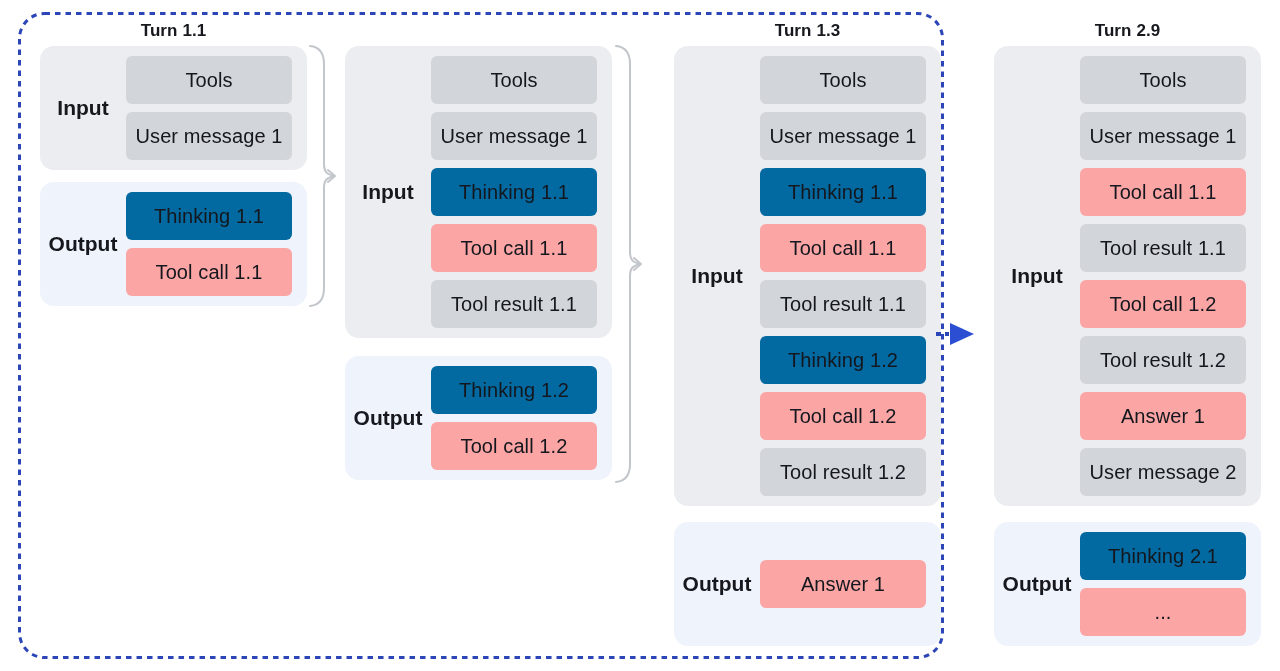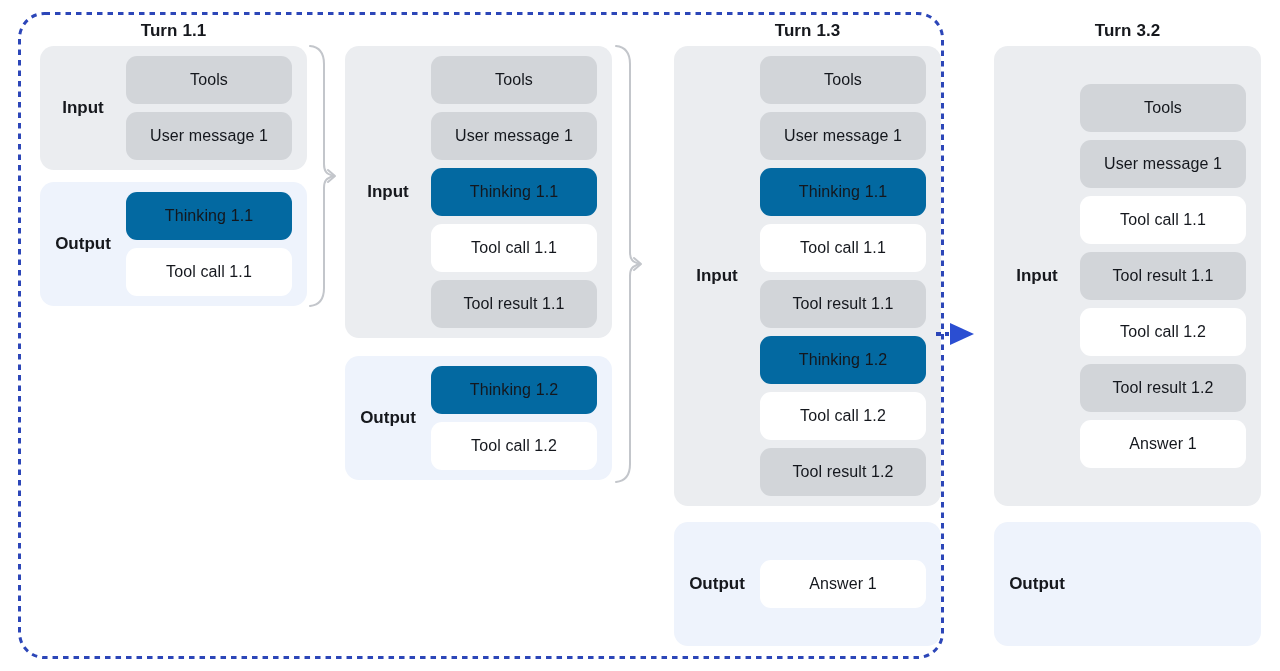--- a/index.html
+++ b/index.html
@@ -55,46 +55,46 @@
   .c1 .panel-input  { top: 46px;  height: 124px; }
   .c1 .panel-output { top: 182px; height: 124px; }
   .c2 .panel-input  { top: 46px;  height: 292px; }
   .c2 .panel-output { top: 356px; height: 124px; }
   .c3 .panel-input, .c4 .panel-input  { top: 46px;  height: 460px; }
   .c3 .panel-output, .c4 .panel-output { top: 522px; height: 124px; }
 
   .plabel {
     flex: 0 0 86px;
     text-align: center;
-    font-size: 17px;
+    font-size: 21px;
     font-weight: 600;
     color: #16181d;
   }
   .boxes {
     flex: 1;
     margin-right: 15px;
     display: flex;
     flex-direction: column;
     justify-content: center;
     gap: 8px;
   }
   .box {
     height: 48px;
-    border-radius: 11px;
+    border-radius: 6px;
     display: flex;
     align-items: center;
     justify-content: center;
-    font-size: 16px;
+    font-size: 20px;
     font-weight: 500;
     color: #14171d;
     letter-spacing: .1px;
   }
   .box.context  { background: #d2d5d9; }
   .box.thinking { background: #0369a1; }
-  .box.action   { background: #ffffff; }
+  .box.action   { background: #fca5a5; }
 
   .brace { position: absolute; }
   .brace-1 { left: 306px; top: 44px; }
   .brace-2 { left: 612px; top: 44px; }
   .handoff-arrow { position: absolute; left: 934px; top: 320px; }
 </style>
 </head>
 <body>
 
 <div class="canvas">
@@ -158,35 +158,40 @@
     </div>
     <div class="panel panel-output">
       <div class="plabel">Output</div>
       <div class="boxes">
           <div class="box action">Answer 1</div>
         </div>
     </div>
   </div>
 
   <div class="col c4">
-    <div class="turn-title">Turn 3.2</div>
+    <div class="turn-title">Turn 2.9</div>
     <div class="panel panel-input">
       <div class="plabel">Input</div>
       <div class="boxes">
           <div class="box context">Tools</div>
           <div class="box context">User message 1</div>
           <div class="box action">Tool call 1.1</div>
           <div class="box context">Tool result 1.1</div>
           <div class="box action">Tool call 1.2</div>
           <div class="box context">Tool result 1.2</div>
           <div class="box action">Answer 1</div>
-        </div>
-    </div>
-    <div class="panel panel-output">
-      <div class="plabel">Output</div>
+          <div class="box context">User message 2</div>
+        </div>
+    </div>
+    <div class="panel panel-output">
+      <div class="plabel">Output</div>
+      <div class="boxes">
+          <div class="box thinking">Thinking 2.1</div>
+          <div class="box action">...</div>
+        </div>
     </div>
   </div>
 
   <svg class="brace brace-1" width="36" height="264" viewBox="0 0 36 264">
     <g fill="none" stroke="#c3c6cb" stroke-width="2" stroke-linecap="round" stroke-linejoin="round">
       <path d="M4 2 C14 3 18 9 18 20 L18 120 C18 127 20 130 28 132 C20 134 18 137 18 144 L18 244 C18 255 14 261 4 262"></path>
       <path d="M22 126 L29 132 L22 138"></path>
     </g>
   </svg>
 

